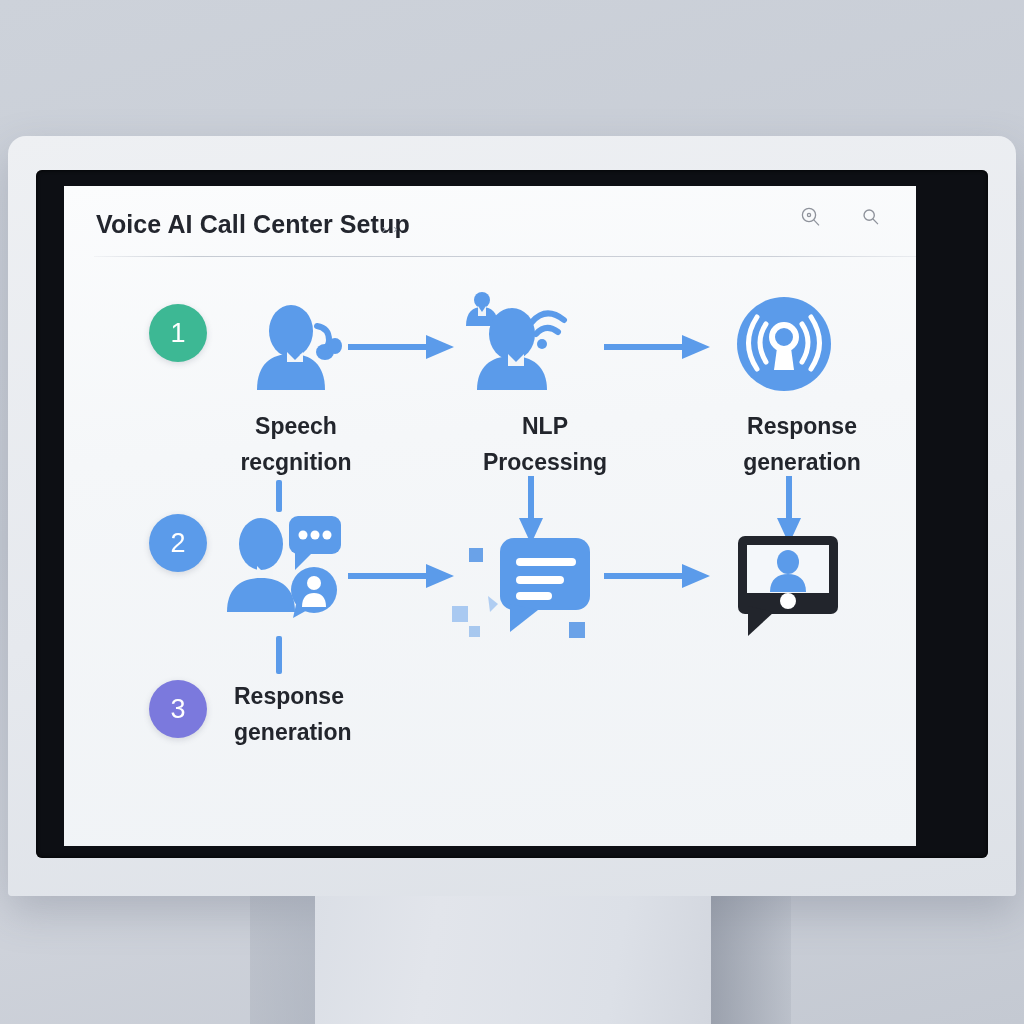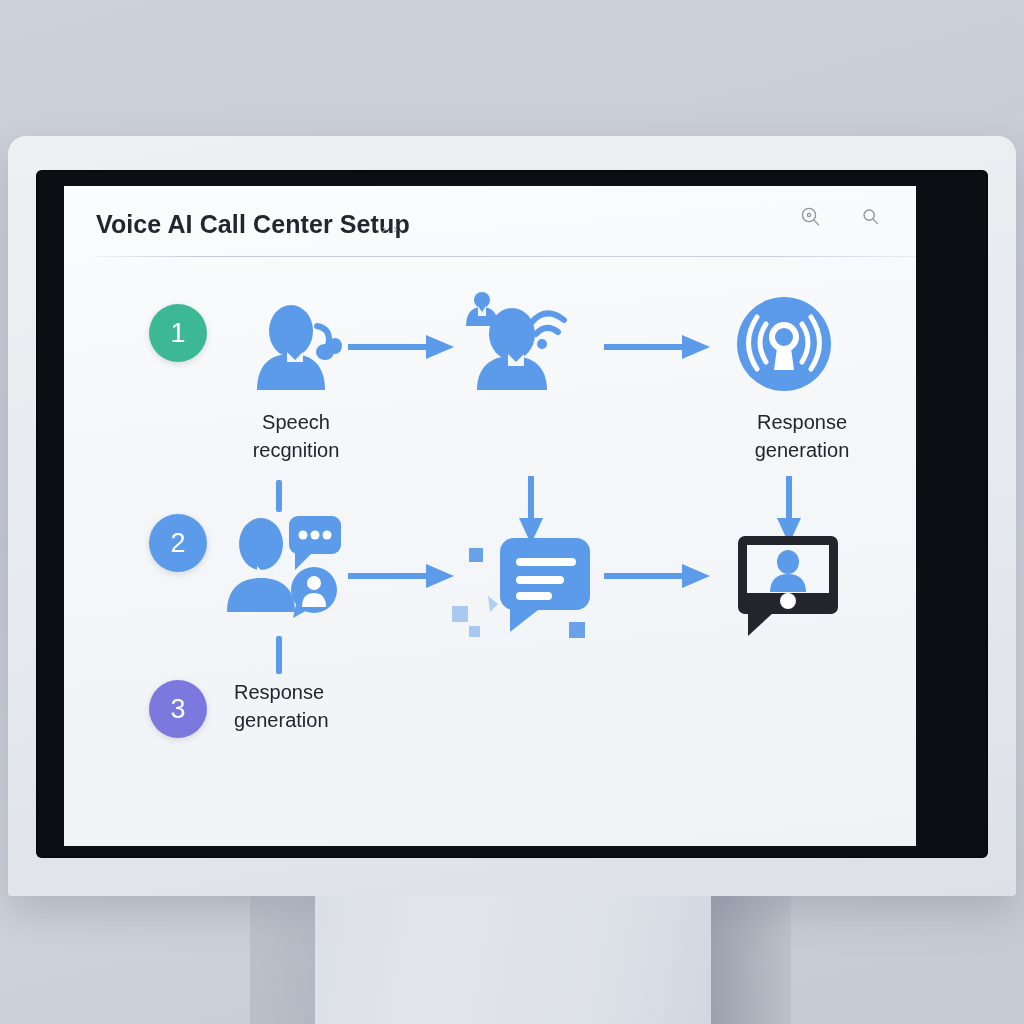--- a/index.html
+++ b/index.html
@@ -140,23 +140,23 @@
     justify-content: center;
     color: #ffffff;
     font-size: 27px;
     font-weight: 400;
     box-shadow: 0 2px 6px rgba(70,80,100,0.18);
   }
 
   .node-label {
     position: absolute;
     text-align: center;
-    font-size: 20px;
-    line-height: 28px;
-    font-weight: 400;
+    font-size: 23px;
+    line-height: 36px;
+    font-weight: 700;
     color: #22252c;
     white-space: pre-line;
   }
   .node-label.left-align {
     text-align: left;
   }
 
   .node-icon {
     position: absolute;
     display: flex;
@@ -249,20 +249,22 @@
             <path d="M68 36 q14 -16 32 -2" stroke="#5b9bea" stroke-width="6" fill="none" stroke-linecap="round"></path>
             <path d="M72 48 q10 -11 22 -2" stroke="#5b9bea" stroke-width="6" fill="none" stroke-linecap="round"></path>
             <circle cx="78" cy="58" r="5"></circle>
 
             <ellipse cx="48" cy="48" rx="23" ry="26"></ellipse>
             <path d="M13 104 C13 80 28 70 48 70 C68 70 83 80 83 104 Z"></path>
             <path d="M44 68 L52 76 L60 68 L60 80 L44 80 Z" fill="#f2f5f8"></path>
           </g>
         </svg>
       </div>
+      <div class="node-label" style="left:406px; top:222px; width:150px;">NLP
+Processing</div>
 
       <div class="h-arrow" style="left:538px; top:146px;">
         <svg width="110" height="30" viewBox="0 0 110 30">
           <line x1="2" y1="15" x2="82" y2="15" stroke="#5b9bea" stroke-width="6"></line>
           <polygon points="80,3 108,15 80,27" fill="#5b9bea"></polygon>
         </svg>
       </div>
 
       <div class="node-icon" style="left:666px; top:104px; width:108px; height:108px;">
         <svg width="108" height="108" viewBox="0 0 108 108">

